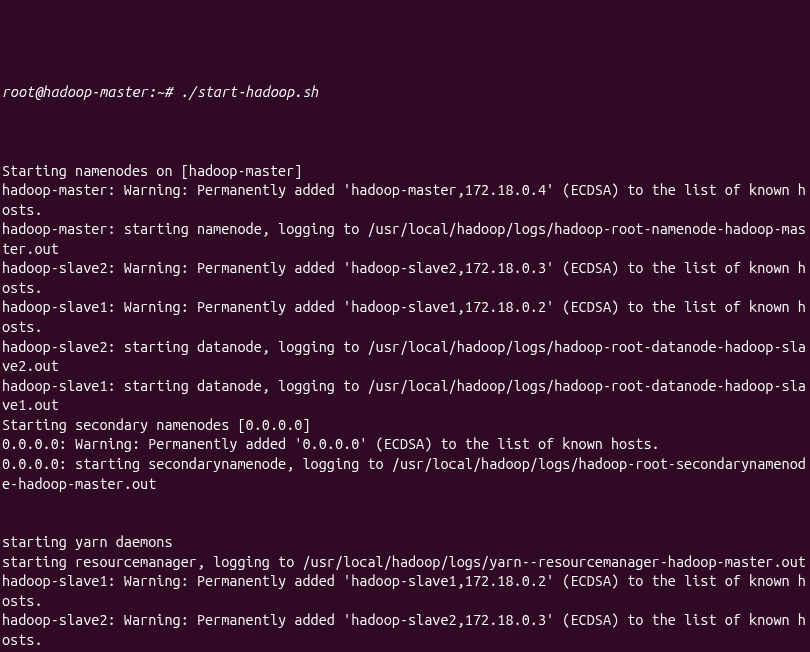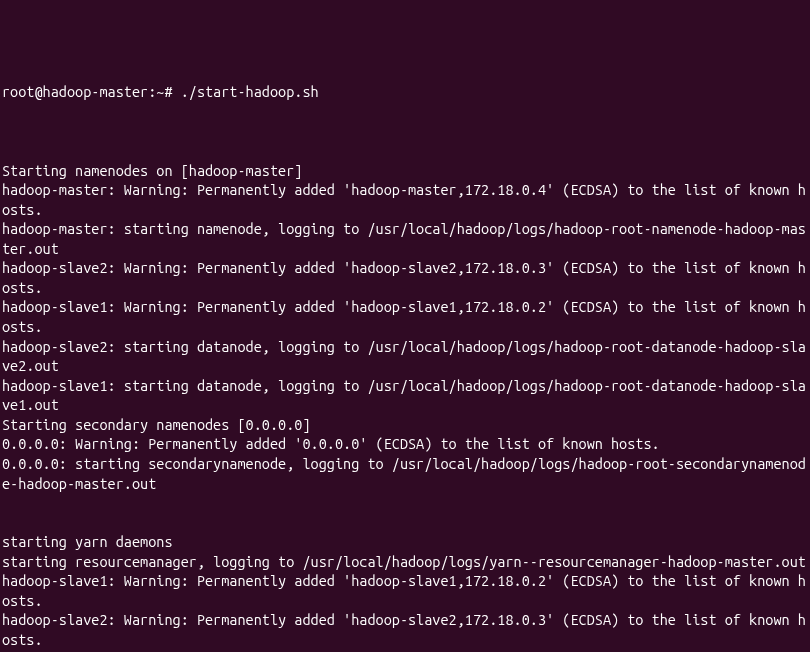--- a/index.html
+++ b/index.html
@@ -18,20 +18,21 @@
       height: 652px;
       overflow: hidden;
       white-space: pre-wrap;
       word-break: break-all;
     }
     .terminal {
       width: 100%;
     }
     .line {
       display: block;
+      font-style: italic;
     }
     .prompt-user {
       color: #ffffff;
     }
     .prompt-cmd {
       color: #ffffff;
     }
     .output {
       color: #ffffff;
     }

